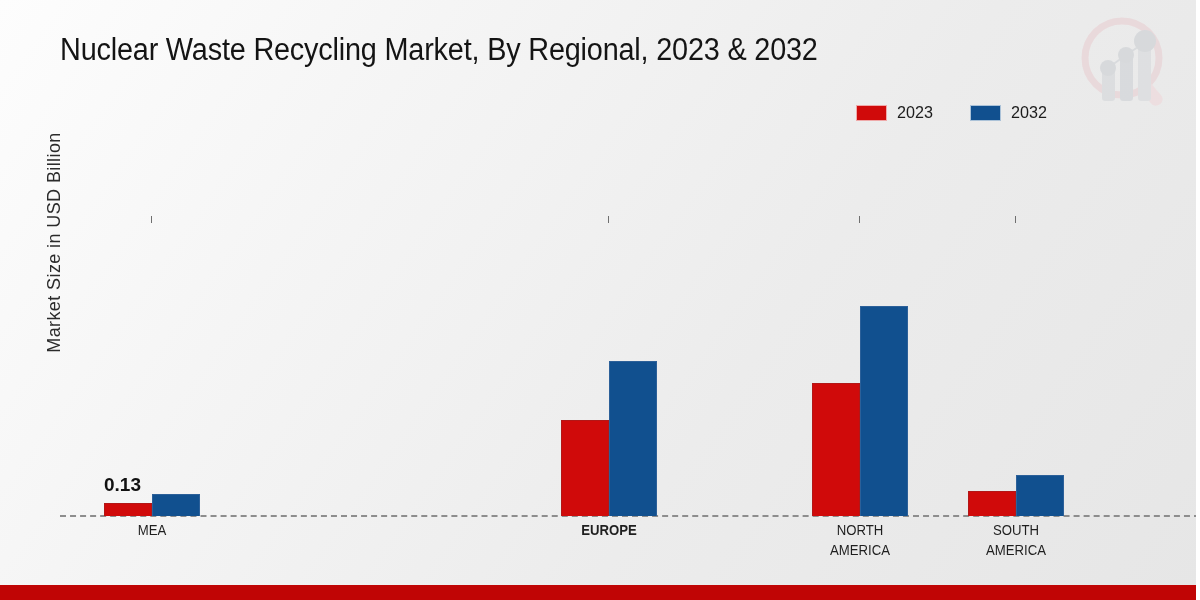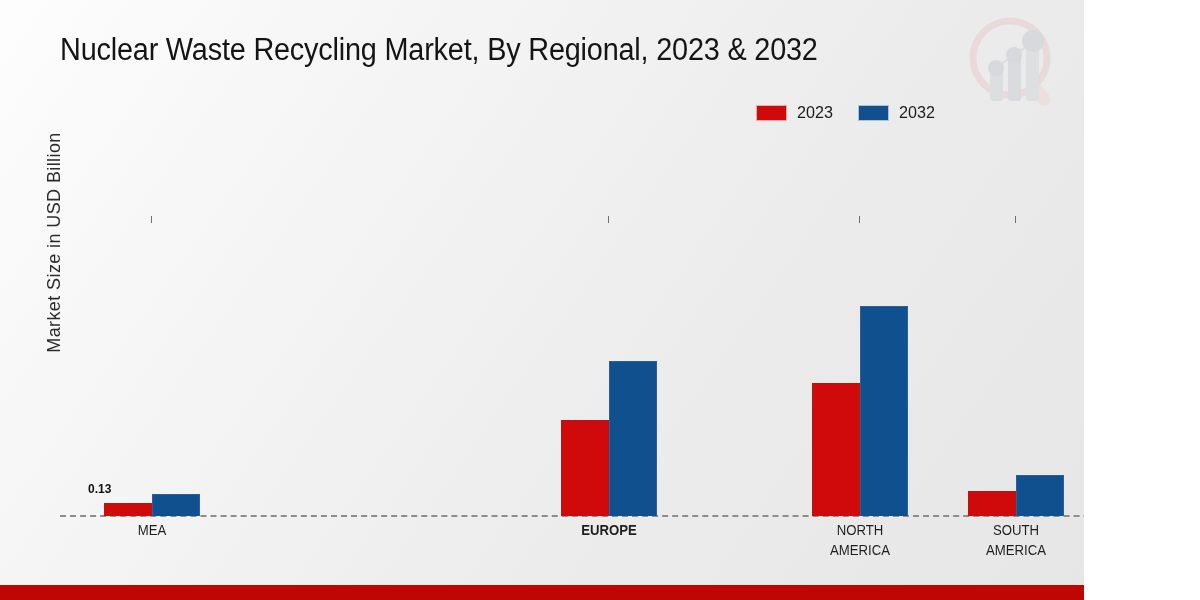--- a/index.html
+++ b/index.html
@@ -7,21 +7,21 @@
     padding: 0;
   }
   body {
     width: 1200px;
     height: 600px;
     overflow: hidden;
     font-family: "Liberation Sans", sans-serif;
   }
   #canvas {
     position: relative;
-    width: 1084px;
+    width: 1196px;
     height: 600px;
     background: linear-gradient(125deg, #fdfdfd 0%, #f5f5f5 28%, #ececec 62%, #e6e6e6 100%);
     overflow: hidden;
   }
 
   
   #chart-title {
     position: absolute;
     left: 60px;
     top: 32px;
@@ -45,21 +45,21 @@
     pointer-events: none;
   }
 
   
   #legend {
     position: absolute;
     right: 148px;
     top: 103px;
     display: flex;
     align-items: center;
-    gap: 24px;
+    gap: 36px;
   }
   .legend-item {
     display: flex;
     align-items: center;
     gap: 9px;
   }
   .legend-swatch {
     width: 29px;
     height: 14px;
     border: 1px solid rgba(255,255,255,0.65);
@@ -120,24 +120,25 @@
   }
   .bar {
     width: 48px;
     box-sizing: border-box;
   }
   .bar.y2023 { background: #d00a0a; border: 1px solid #b21717; border-bottom: none; }
   .bar.y2032 { background: #11508f; border: 1px solid #2c6099; border-bottom: none; }
 
   .bar-value {
     position: absolute;
-    font-size: 12px;
+    font-size: 19px;
     font-weight: bold;
     color: #111;
     white-space: nowrap;
+    margin-left: 16px;
   }
 
   .cat-label {
     position: absolute;
     top: 304px;
     left: 0;
     width: 160px;
     text-align: center;
     font-size: 14px;
     color: #1f1f1f;

